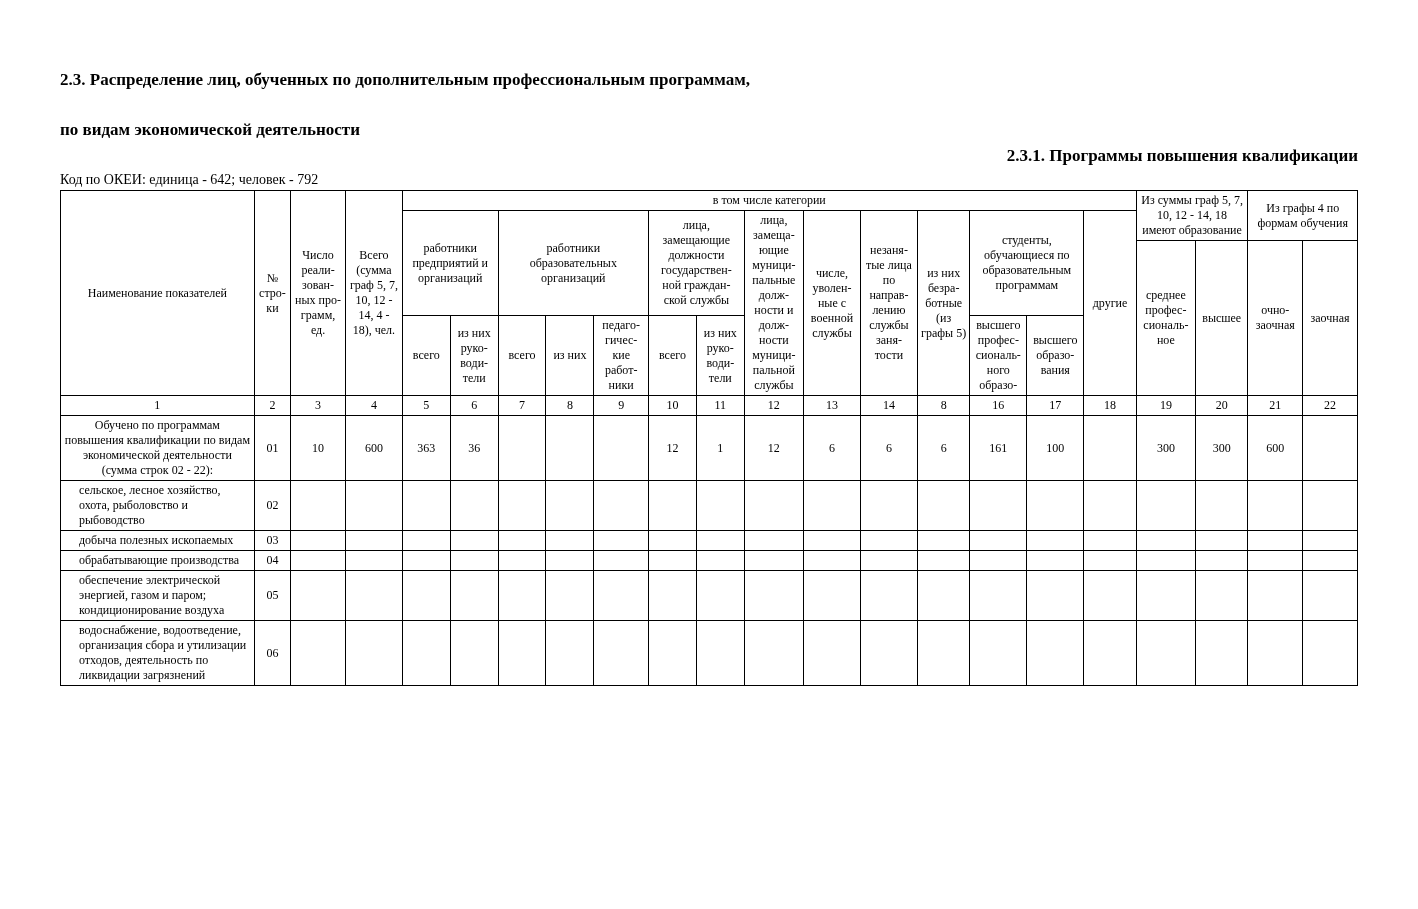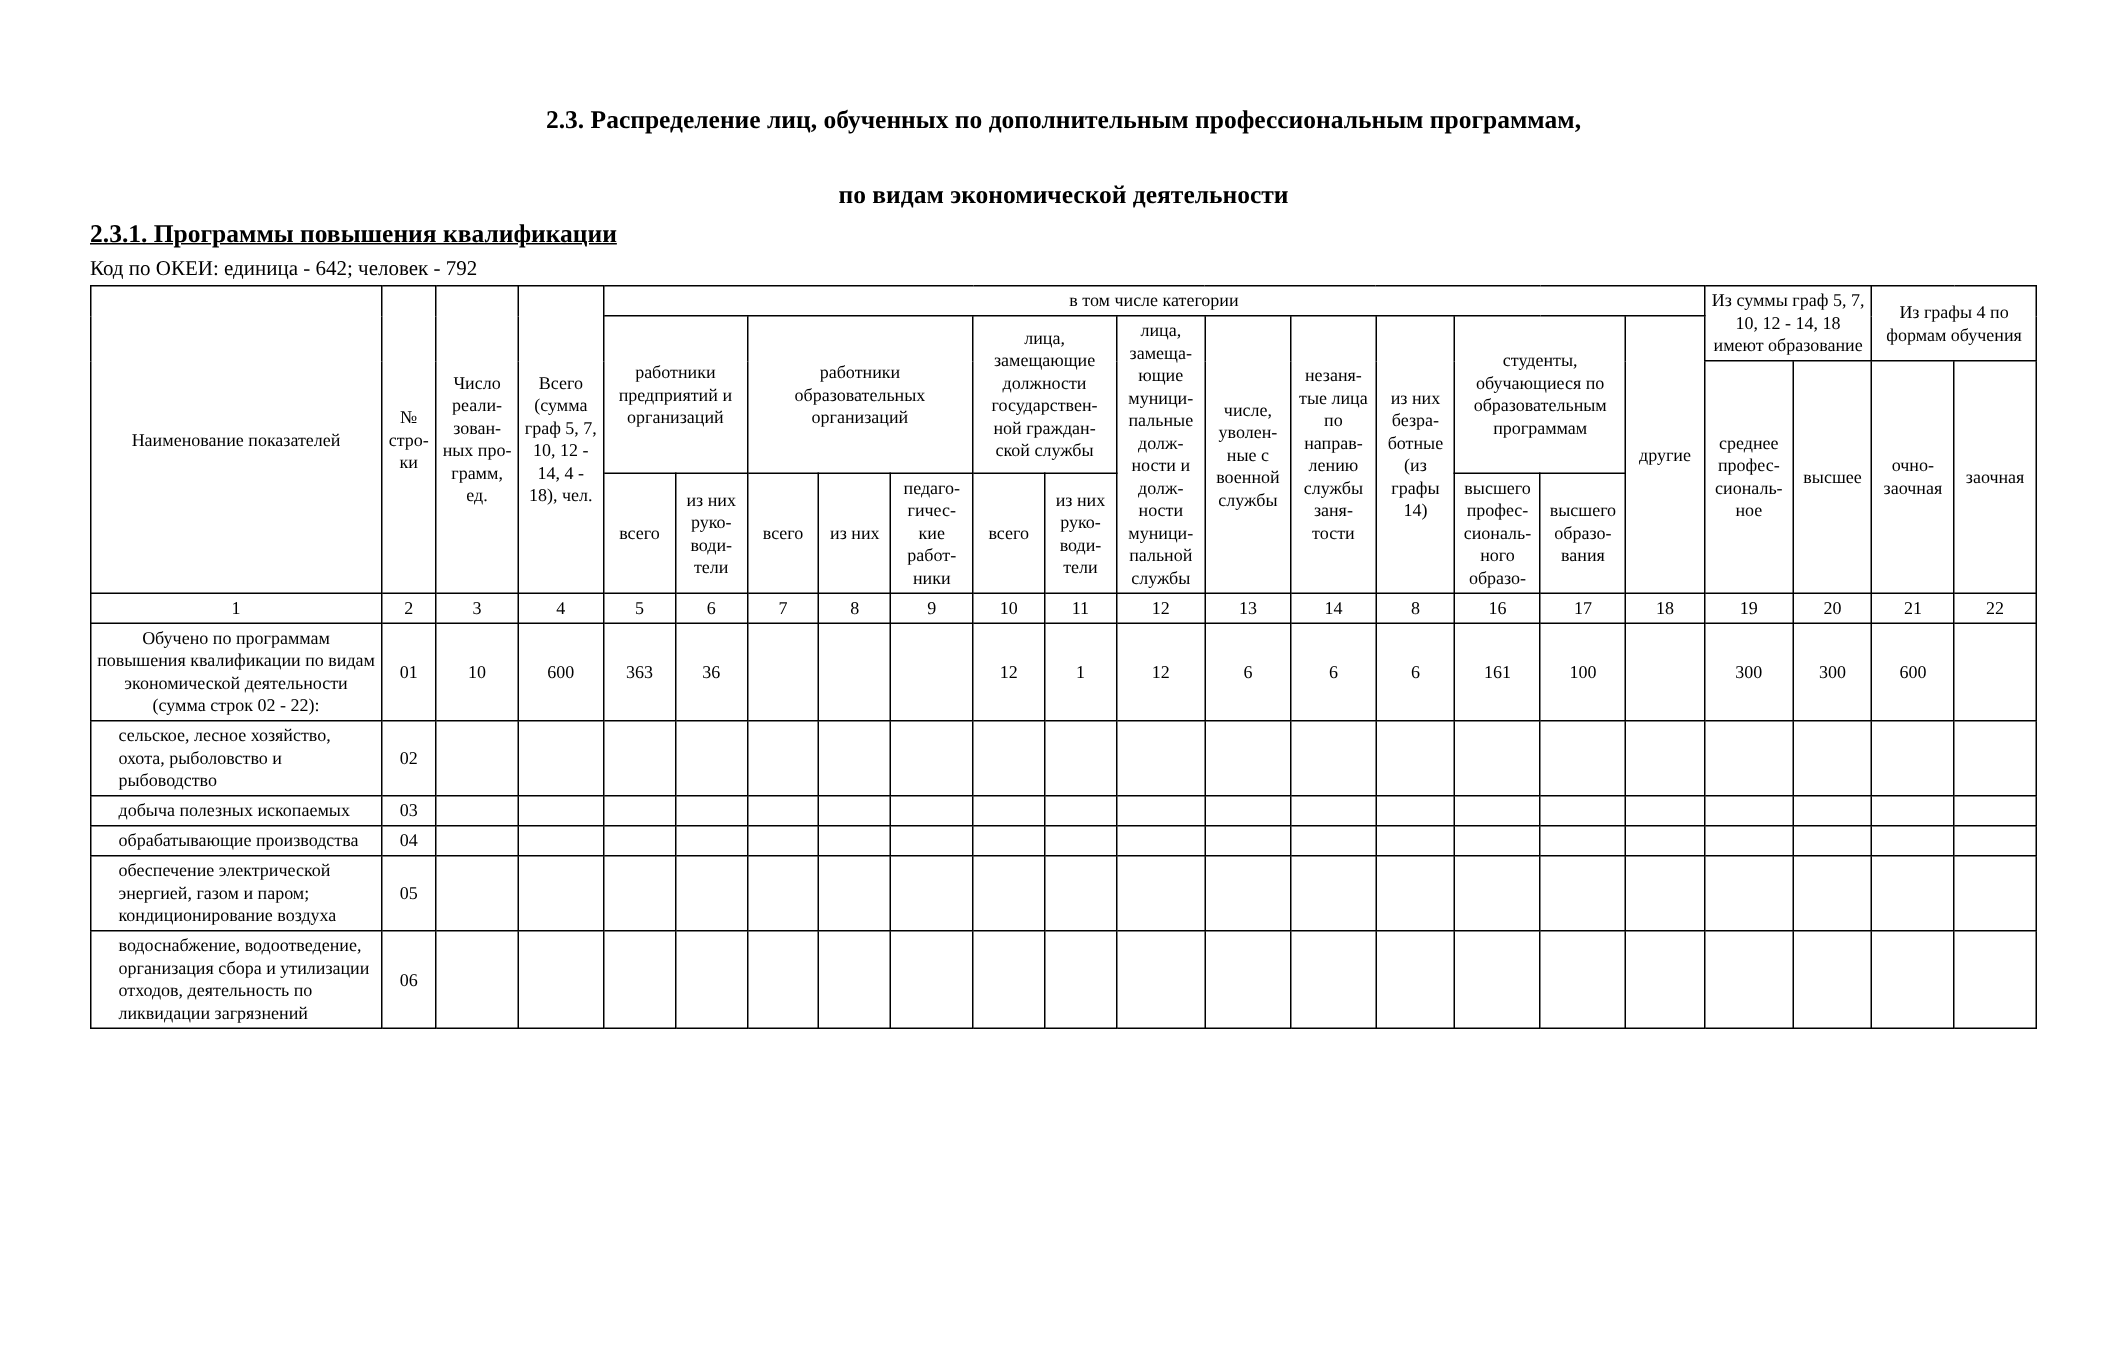--- a/index.html
+++ b/index.html
@@ -5,31 +5,30 @@
   body {
     font-family: "Times New Roman", serif;
     font-size: 12px;
     background: #fff;
     margin: 0;
     padding: 40px 60px;
     width: 1418px;
     box-sizing: border-box;
   }
   h1.title {
-    text-align: center;
+    text-align: left;
     font-size: 17px;
     font-weight: bold;
     margin: 30px 0 6px 0;
   }
   h3.section {
-    text-align: left;
+    text-align: right;
     font-size: 17px;
     font-weight: bold;
     margin: 6px 0 6px 0;
-    text-decoration: underline;
   }
   .okei {
     font-size: 14px;
     margin: 0 0 2px 0;
   }
   table {
     border-collapse: collapse;
     width: 100%;
     table-layout: fixed;
   }
@@ -98,21 +97,21 @@
       <th colspan="2" rowspan="2">Из графы 4 по формам обучения</th>
     </tr>
 
     <tr>
       <th colspan="2" rowspan="2">работники предприятий и организаций</th>
       <th colspan="3" rowspan="2">работники образовательных организаций</th>
       <th colspan="2" rowspan="2">лица, замещающие должности государствен-ной граждан-ской службы</th>
       <th rowspan="3">лица, замеща-ющие муници-пальные долж-ности и долж-ности муници-пальной службы</th>
       <th rowspan="3">числе, уволен-ные с военной службы</th>
       <th rowspan="3">незаня-тые лица по направ-лению службы заня-тости</th>
-      <th rowspan="3">из них безра-ботные (из графы 14)</th>
+      <th rowspan="3">из них безра-ботные (из графы 5)</th>
       <th colspan="2" rowspan="2">студенты, обучающиеся по образовательным программам</th>
       <th rowspan="3">другие</th>
     </tr>
 
     <tr>
       <th rowspan="2">среднее профес-сиональ-ное</th>
       <th rowspan="2">высшее</th>
       <th rowspan="2">очно-заочная</th>
       <th rowspan="2">заочная</th>
     </tr>

